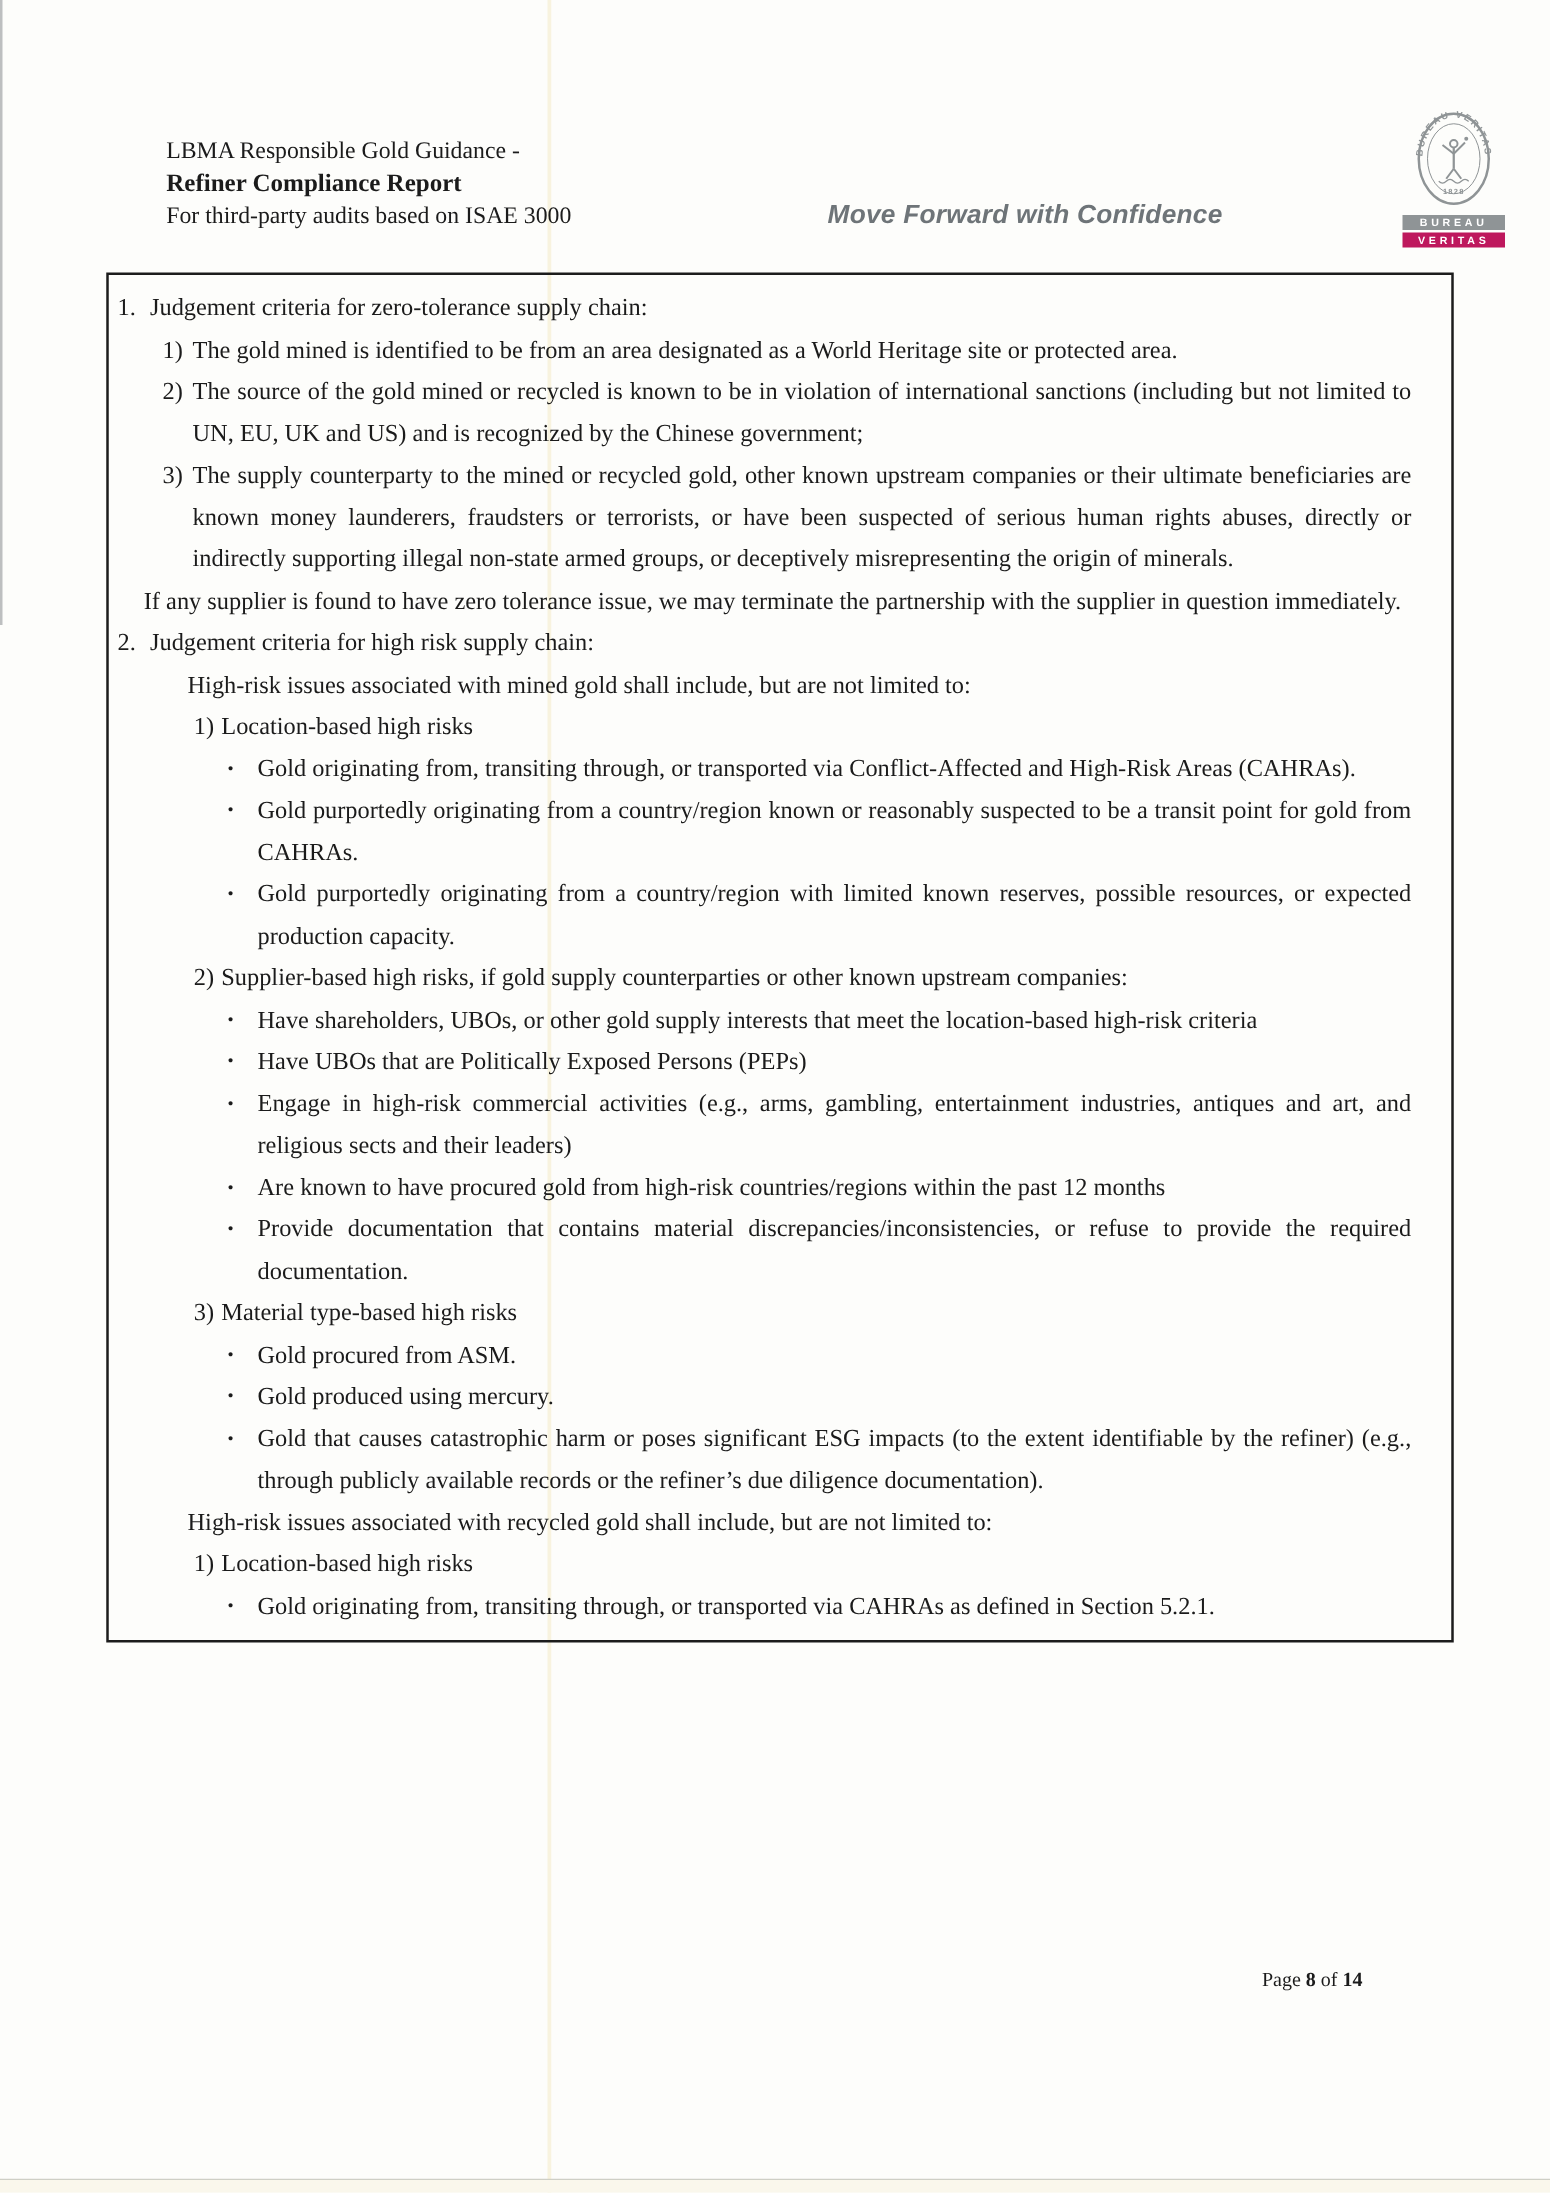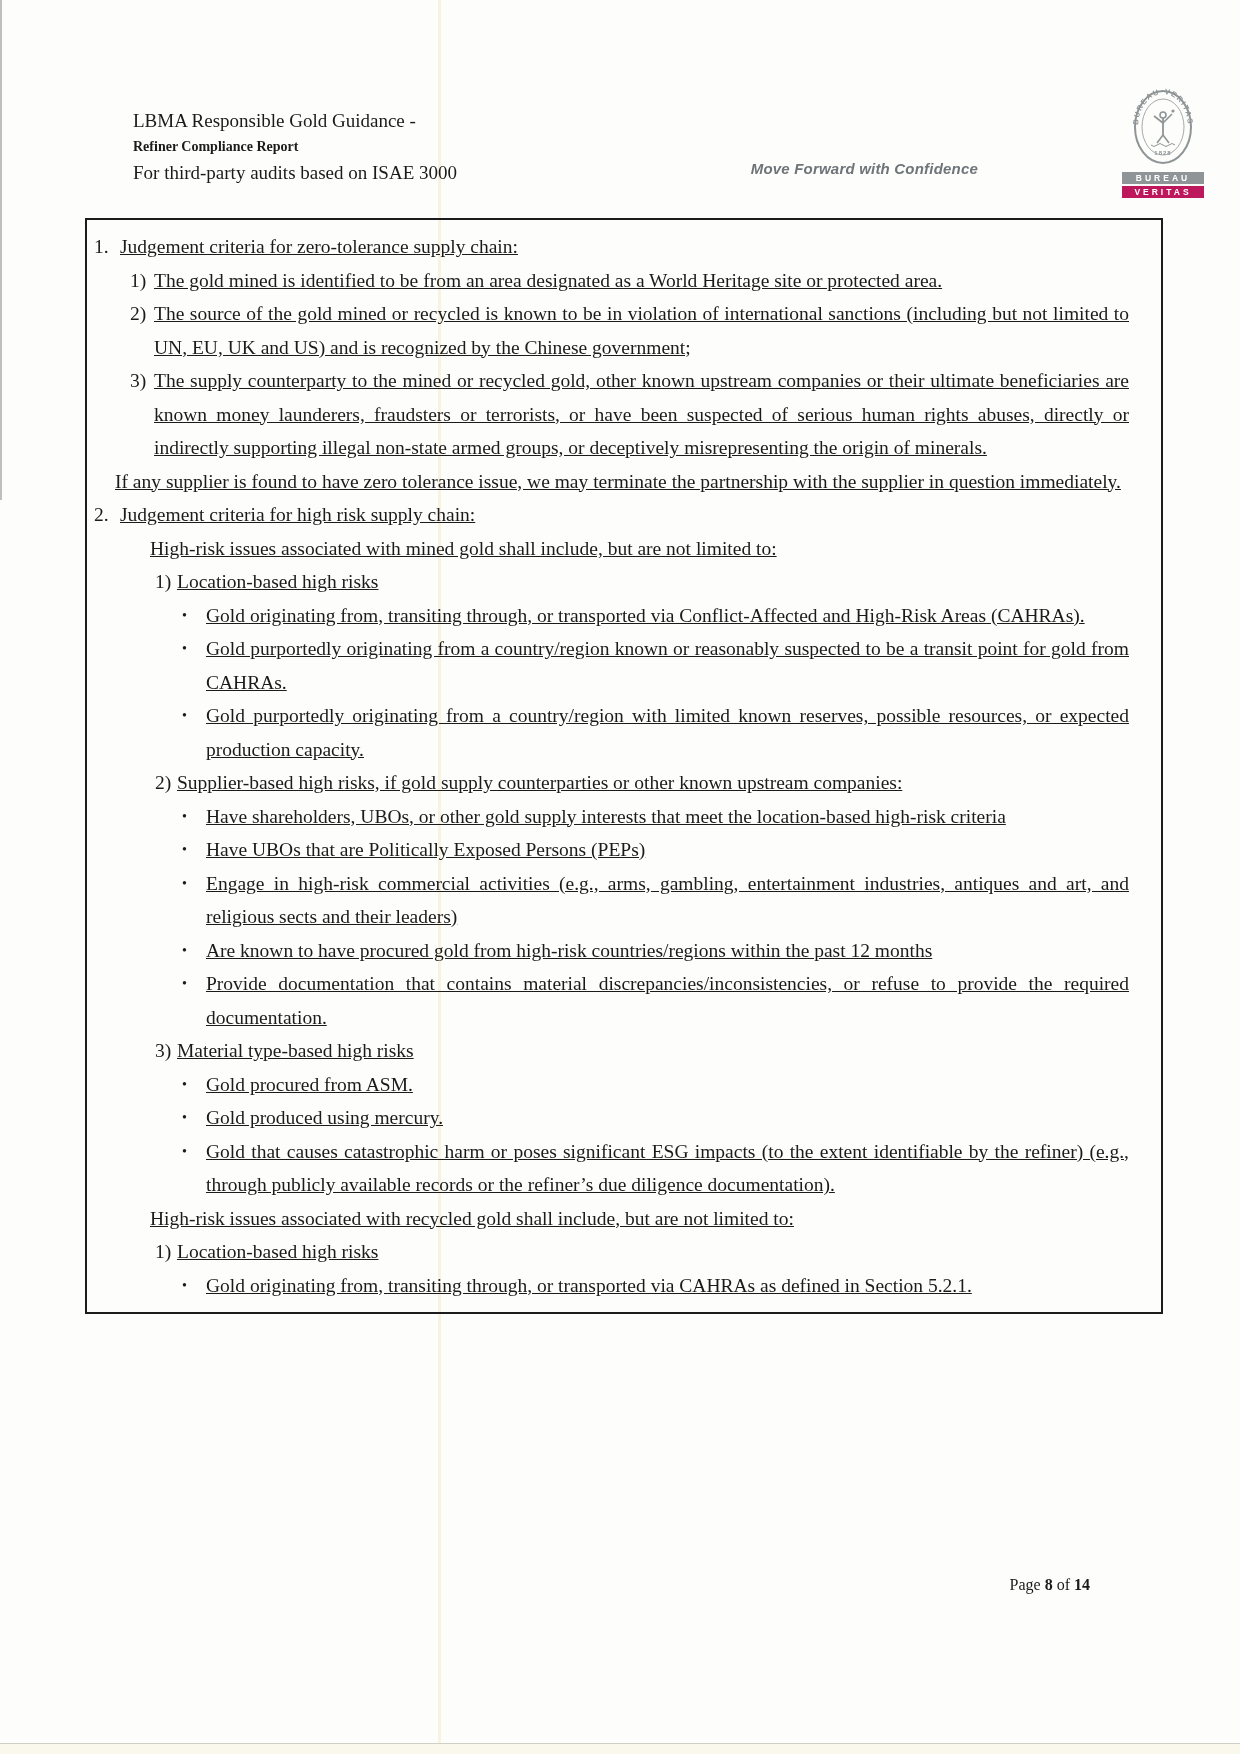--- a/index.html
+++ b/index.html
@@ -11,46 +11,46 @@
     -webkit-font-smoothing:antialiased;
   }
   
   .edge-artifact{position:absolute;left:0;top:0;width:2px;height:500px;background:rgba(110,115,120,.45);}
   .crease{position:absolute;left:438px;top:0;width:3px;height:100%;background:rgba(238,226,178,.38);}
   .bottom-line{position:absolute;left:0;top:1743px;width:100%;height:1px;background:#cfcfc6;}
   .bottom-strip{position:absolute;left:0;top:1744px;width:100%;height:10px;background:#faf7ec;}
 
   
   .header-left{position:absolute;left:133px;top:108px;line-height:26px;font-size:19px;}
-  .header-left .h2{font-weight:bold;font-size:14px;}
+  .header-left .h2{font-weight:bold;font-size:20px;}
   .tagline{
     position:absolute;right:262px;top:160px;
     font-family:"Liberation Sans", sans-serif;
-    font-style:italic;font-weight:bold;font-size:15px;color:#6e7478;letter-spacing:.2px;
+    font-style:italic;font-weight:bold;font-size:21px;color:#6e7478;letter-spacing:.2px;
   }
   .bv-logo{position:absolute;left:1121px;top:84px;width:84px;text-align:center;}
   .bv-emblem{display:block;margin:0 auto;}
   .bv-bar{
     width:82px;height:12px;line-height:12px;margin:2px auto 0 auto;
     font-family:"Liberation Sans", sans-serif;font-weight:bold;font-size:8.5px;
     color:#ffffff;letter-spacing:3px;text-align:center;
   }
   .bv-bar.bureau{background:#8f9496;}
   .bv-bar.veritas{background:#be185d;}
 
   
   .content-box{
     position:absolute;left:85px;top:218px;width:1078px;box-sizing:border-box;
     border:2px solid #1c1c1c;
     padding:10px 32px 10px 0;
     font-size:19.5px;line-height:33.5px;
   }
   .block{display:flex;align-items:flex-start;}
   .block .marker{flex:0 0 auto;white-space:pre;}
-  .block .text{flex:1 1 auto;text-align:justify;text-decoration:underline;}
+  .block .text{flex:1 1 auto;text-align:justify;}
   .lvl0{margin-left:7px;}   .lvl0 .marker{width:26px;}
   .lvl1{margin-left:43px;}  .lvl1 .marker{width:24px;}
   .para1{margin-left:28px;}
   .mid{margin-left:63px;}
   .lvl2{margin-left:68px;}  .lvl2 .marker{width:22px;}
   .bullet{margin-left:95px;}
   .bullet .marker{width:24px;font-size:14px;line-height:33.5px;}
 
   
   .page-footer{position:absolute;top:1576px;right:150px;font-size:16px;}

